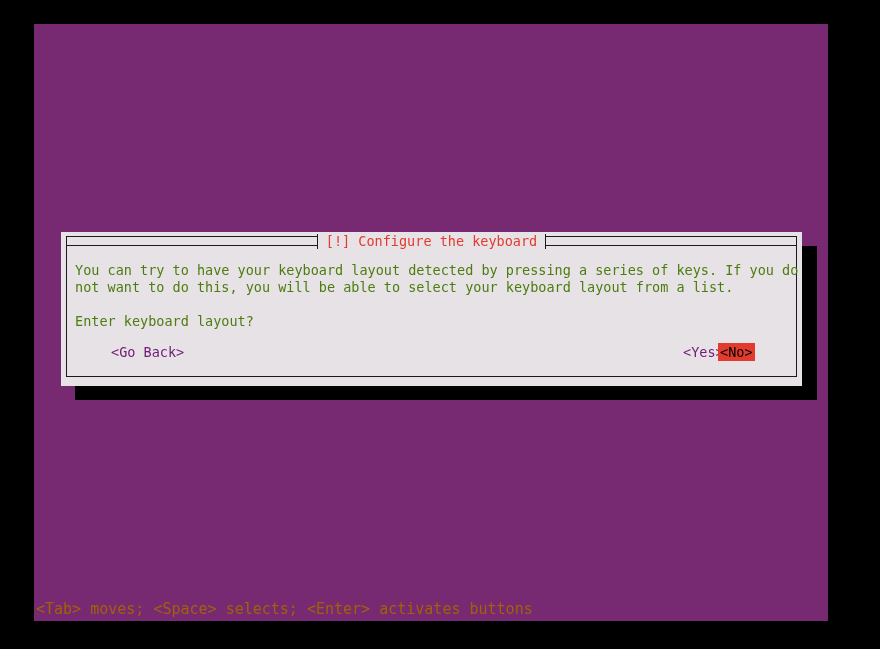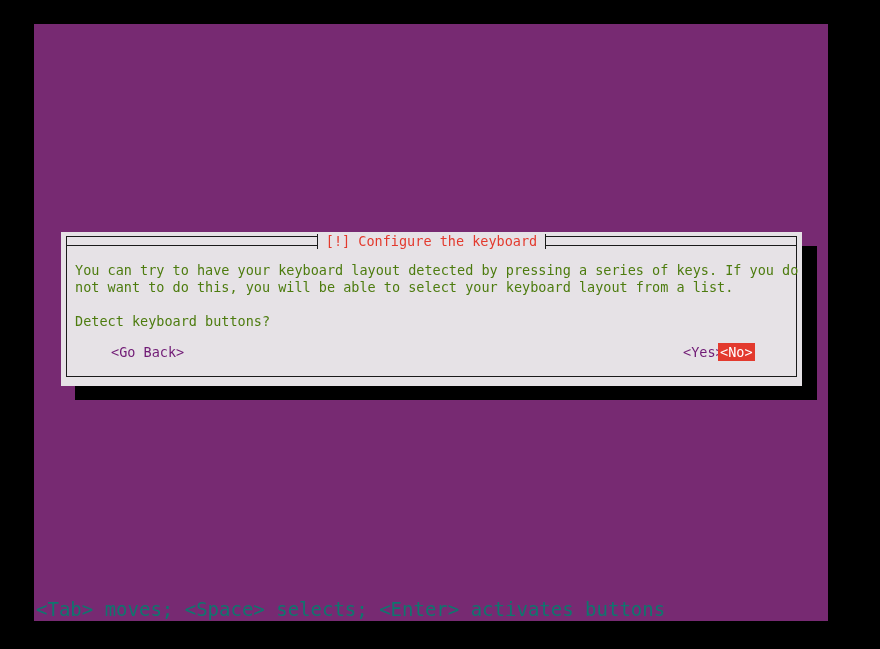--- a/index.html
+++ b/index.html
@@ -38,24 +38,24 @@
     left: 34px;
     top: 597px;
     width: 794px;
     height: 24px;
     background: #772a72;
   }
   .footer-text {
     position: absolute;
     left: 36px;
     top: 599px;
-    font-size: 19px;
+    font-size: 15px;
     line-height: 20px;
     letter-spacing: 0px;
-    color: #0f766e;
+    color: #a16207;
     white-space: pre;
     text-align: center;
   }
 
   
   .dialog-shadow {
     position: absolute;
     left: 75px;
     top: 246px;
     width: 742px;
@@ -151,21 +151,21 @@
     line-height: 18px;
     white-space: pre;
     color: #701a75;
     padding: 0 2px;
   }
   .btn-goback  { left: 34px; }
   .btn-yes     { left: 606px; }
   .btn-no {
     left: 643px;
     background: #e33a2e;
-    color: #ffffff;
+    color: #000000;
   }
 </style>
 </head>
 <body>
 
 <div id="screen">
 
   <div class="console-bg"></div>
 
   <div class="dialog-shadow"></div>
@@ -178,21 +178,21 @@
       <div class="title-rule"></div>
       <div class="title-cap"></div>
       <div class="title-text">[!] Configure the keyboard</div>
       <div class="title-cap"></div>
       <div class="title-rule"></div>
     </div>
 
     <div class="dialog-body">
       <p class="paragraph">You can try to have your keyboard layout detected by pressing a series of keys. If you do
 not want to do this, you will be able to select your keyboard layout from a list.</p>
-      <p class="question">Detect keyboard buttons?</p>
+      <p class="question">Enter keyboard layout?</p>
     </div>
 
     <div class="button-row">
       <span class="btn btn-goback">&lt;Go Back&gt;</span>
       <span class="btn btn-yes">&lt;Yes&gt;</span>
       <span class="btn btn-no">&lt;No&gt;</span>
     </div>
 
   </div>
 

